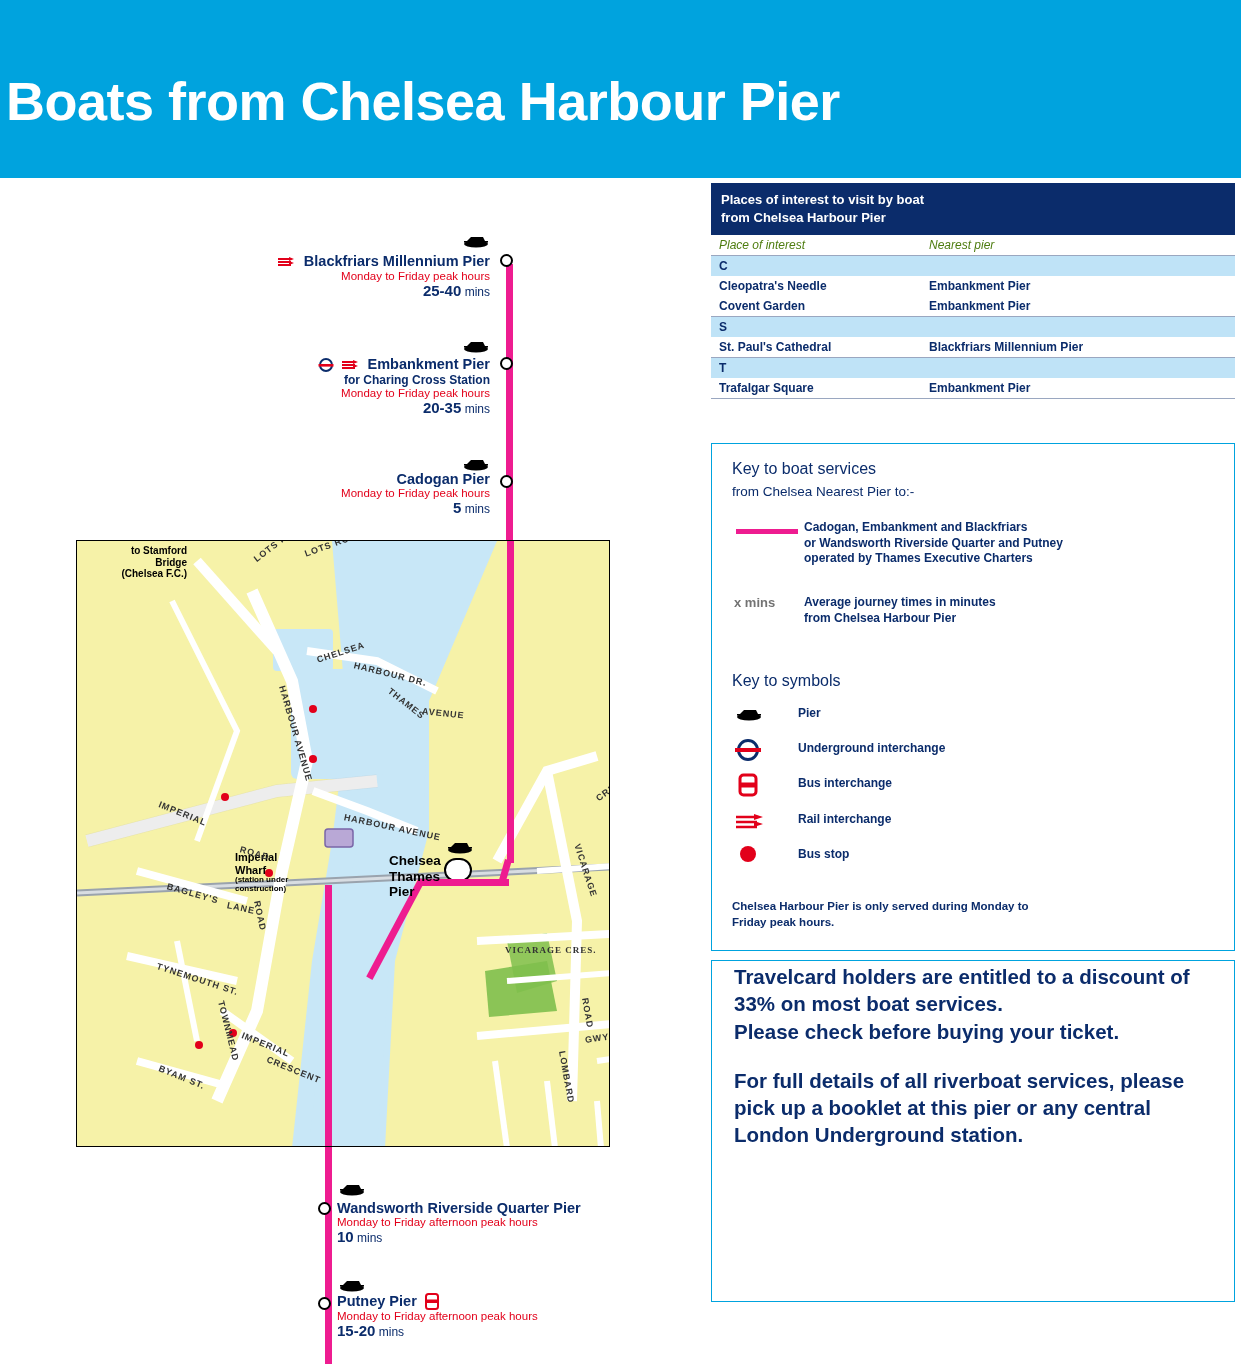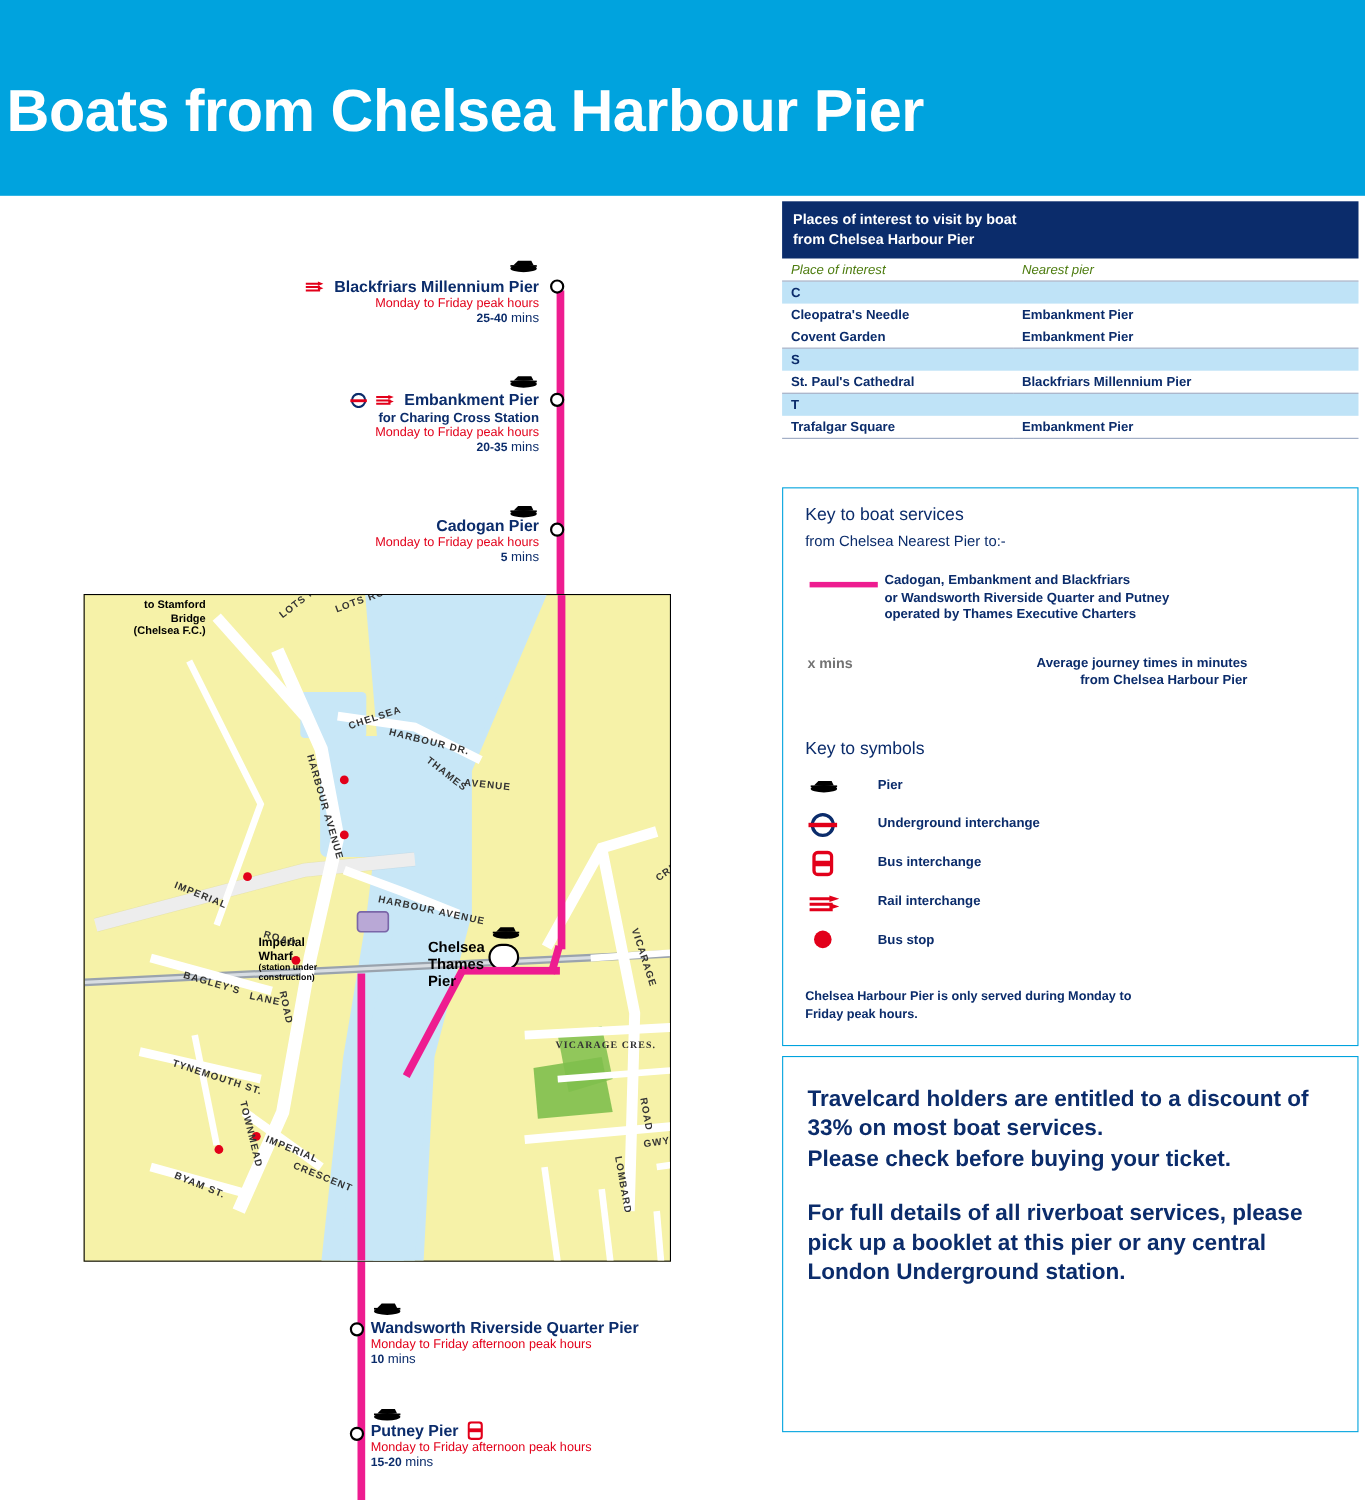--- a/index.html
+++ b/index.html
@@ -69,21 +69,21 @@
   .stop-freq {
     font-size: 11.5px;
     color: #E2001A;
     white-space: nowrap;
   }
   .stop-time {
     font-size: 12px;
     color: #0B2C6B;
     white-space: nowrap;
   }
-  .stop-time b { font-size: 11px; margin-top: 29px; }
+  .stop-time b { font-size: 15px; margin-top: 29px; }
   .boat-ico {
     position: absolute;
     width: 26px; height: 13px;
   }
   
   #map {
     position: absolute;
     left: 76px; top: 362px;
     width: 534px; height: 607px;
     border: 1.5px solid #000000;
@@ -221,21 +221,21 @@
     line-height: 1.35;
   }
   
   #travelcard-box {
     position: absolute;
     left: 711px; top: 960px;
     width: 524px; height: 342px;
     border: 1.5px solid #00A3DE;
     box-sizing: border-box;
     background: #ffffff;
-    padding: 24px 22px;
+    padding: 2px 22px;
   }
   #travelcard-box p {
     margin: 0;
     font-size: 20.5px;
     font-weight: bold;
     color: #0B2C6B;
     line-height: 1.33;
   }
   #travelcard-box p.gap { margin-top: 22px; }
 </style>
@@ -499,21 +499,21 @@
   <div class="key-sub" style="left:20px; top:40px;">from Chelsea Nearest Pier to:-</div>
 
   <div class="key-swatch" style="left:24px; top:85px; width:62px;"></div>
   <div class="key-row-text" style="left:92px; top:76px; width:330px;">
     <span>Cadogan, Embankment and Blackfriars</span><br>
     <span>or Wandsworth Riverside Quarter and Putney</span><br>
     <span>operated by Thames Executive Charters</span>
   </div>
 
   <div class="xmins" style="left:22px; top:151px;"><b>x mins</b></div>
-  <div class="key-row-text" style="left:92px; top:151px; width:330px;text-align:right;">
+  <div class="key-row-text" style="left:92px; top:151px; width:330px;">
     <span>Average journey times in minutes</span><br>
     <span>from Chelsea Harbour Pier</span>
   </div>
 
   <div class="key-title" style="left:20px; top:228px;">Key to symbols</div>
 
   <svg style="position:absolute;left:24px;top:264px;" width="26" height="13" viewBox="0 0 26 13">
     <ellipse cx="13" cy="9" rx="12" ry="3.4" fill="#000"></ellipse>
     <path d="M4 6 L22 6 L20 2 L8 2 Z" fill="#000"></path>
     <rect x="1" y="6" width="24" height="1.6" fill="#000"></rect>

